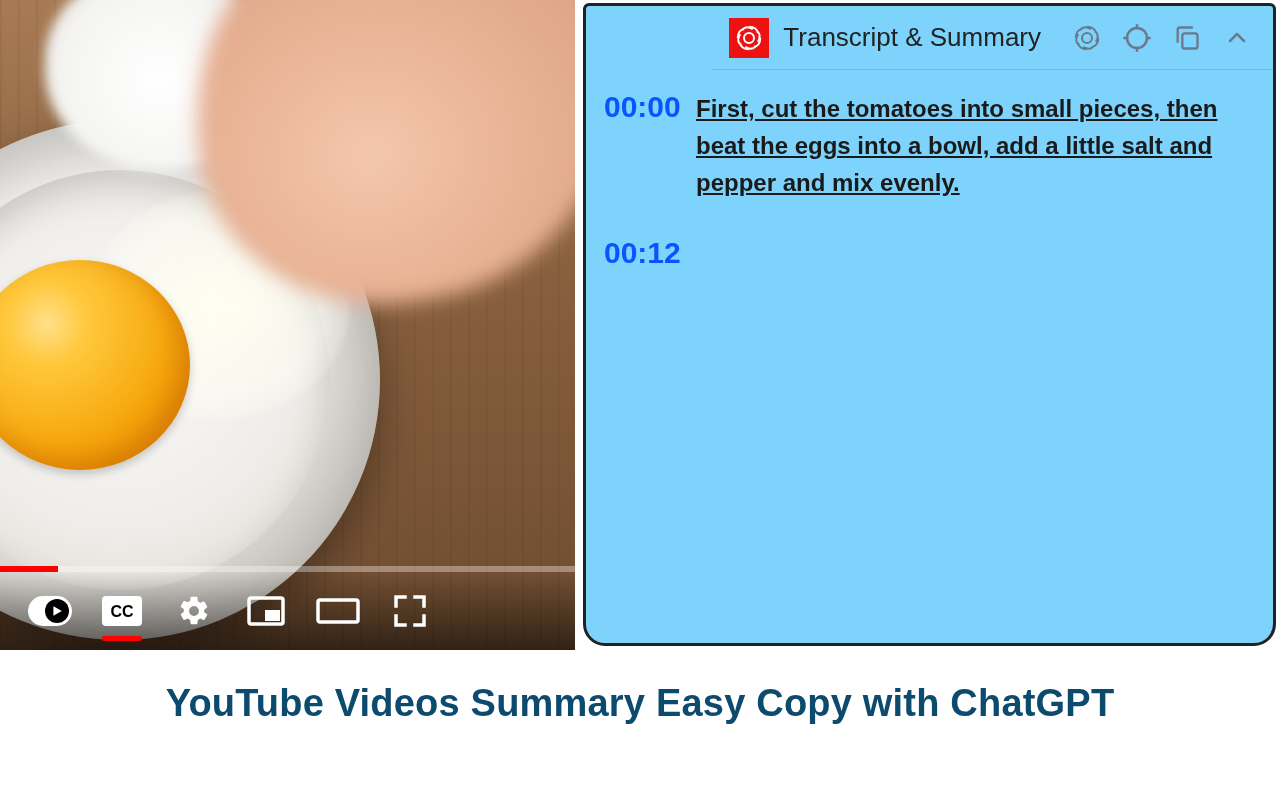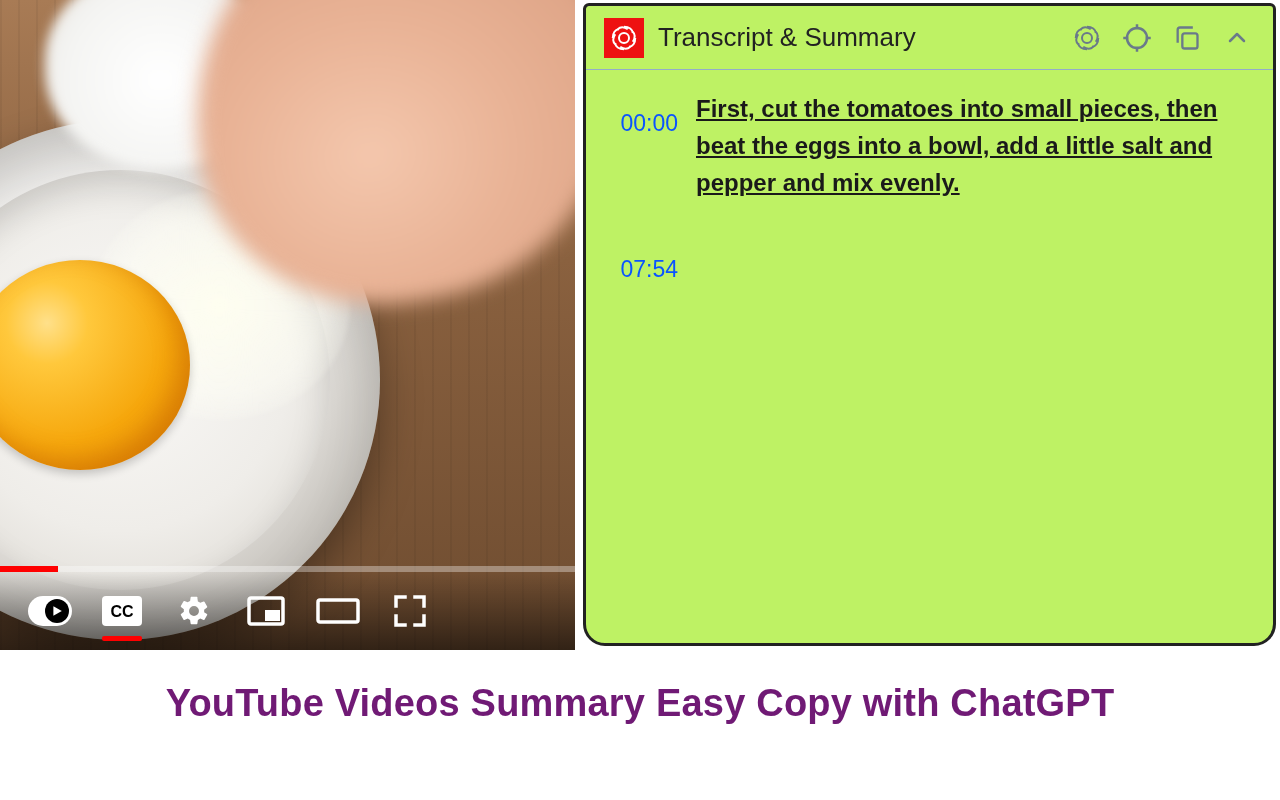--- a/index.html
+++ b/index.html
@@ -17,32 +17,32 @@
   .progress { position:absolute; left:0; bottom:78px; height:6px; width:100%; background: rgba(255,255,255,0.35); }
   .progress-fill { height:100%; width:10%; background:#ff0000; }
   .controls { position:absolute; left:0; right:0; bottom:0; height:78px; display:flex; align-items:center; gap:28px; padding:0 28px; background: linear-gradient(0deg, rgba(0,0,0,0.55), rgba(0,0,0,0)); }
   .ctrl { width:44px; height:44px; display:flex; align-items:center; justify-content:center; color:#fff; cursor:pointer; }
   .autoplay { width:56px; height:30px; border-radius:15px; background:#fff; position:relative; }
   .autoplay .knob { position:absolute; right:3px; top:3px; width:24px; height:24px; border-radius:50%; background:#000; display:flex; align-items:center; justify-content:center; }
   .autoplay .knob svg { fill:#fff; }
   .cc-wrap { position:relative; }
   .cc-underline { position:absolute; left:2px; right:2px; bottom:-8px; height:5px; background:#ff0000; border-radius:2px; }
 
-  .panel { flex:1; margin: 3px 4px 4px 8px; border: 3px solid #222; border-radius: 22px; background:#bef264; display:flex; flex-direction:column; overflow:hidden; border-top-left-radius: 6px; border-top-right-radius: 6px;}
+  .panel { flex:1; margin: 3px 4px 4px 8px; border: 3px solid #222; border-radius: 22px; background:#7dd3fc; display:flex; flex-direction:column; overflow:hidden; border-top-left-radius: 6px; border-top-right-radius: 6px; align-items: flex-end;}
   .panel-header { height:64px; display:flex; align-items:center; padding:0 18px; border-bottom:1px solid #94adc9; gap:14px; }
   .app-badge { width:40px; height:40px; background:#e11; display:flex; align-items:center; justify-content:center; }
   .app-badge svg { stroke:#fff; }
   .panel-title { font-size:26px; color:#222; font-weight:500; }
   .spacer { flex:1; }
   .hicon { width:36px; height:36px; display:flex; align-items:center; justify-content:center; cursor:pointer; color:#596a7c; }
   .transcript { flex:1; padding: 20px 26px 10px 18px; overflow:hidden; }
   .row { display:flex; gap:18px; margin-bottom:34px; }
-  .ts { color:#0a54ff; font-weight:400; font-size:23px; min-width:74px; text-align:right; cursor:pointer;margin-top:20px; }
+  .ts { color:#0a54ff; font-weight:700; font-size:30px; min-width:74px; text-align:right; cursor:pointer; }
   .txt { color:#1a1a1a; font-weight:800; font-size:24px; line-height:1.55;text-decoration:underline; }
-  .caption { text-align:center; margin-top:32px; font-size:38px; font-weight:800; color:#701a75; letter-spacing:0.2px; }
+  .caption { text-align:center; margin-top:32px; font-size:38px; font-weight:800; color:#0c4a6e; letter-spacing:0.2px; }
 </style>
 </head>
 <body>
 
 <div class="top">
   <div class="video-pane">
     <div class="wood"></div>
     <div class="bowl">
       <div class="bowl-inner"></div>
     </div>
@@ -135,19 +135,19 @@
             <polyline points="5 15 12 8 19 15"></polyline>
           </svg>
       </div>
     </div>
     <div class="transcript">
       <div class="row">
         <div class="ts">00:00</div>
         <div class="txt">First, cut the tomatoes into small pieces, then beat the eggs into a bowl, add a little salt and pepper and mix evenly.</div>
       </div>
       <div class="row">
-        <div class="ts">07:54</div>
+        <div class="ts">00:12</div>
       </div>
     </div>
   </div>
 </div>
 
 <div class="caption">YouTube Videos Summary Easy Copy with ChatGPT</div>
 
 </body></html>

